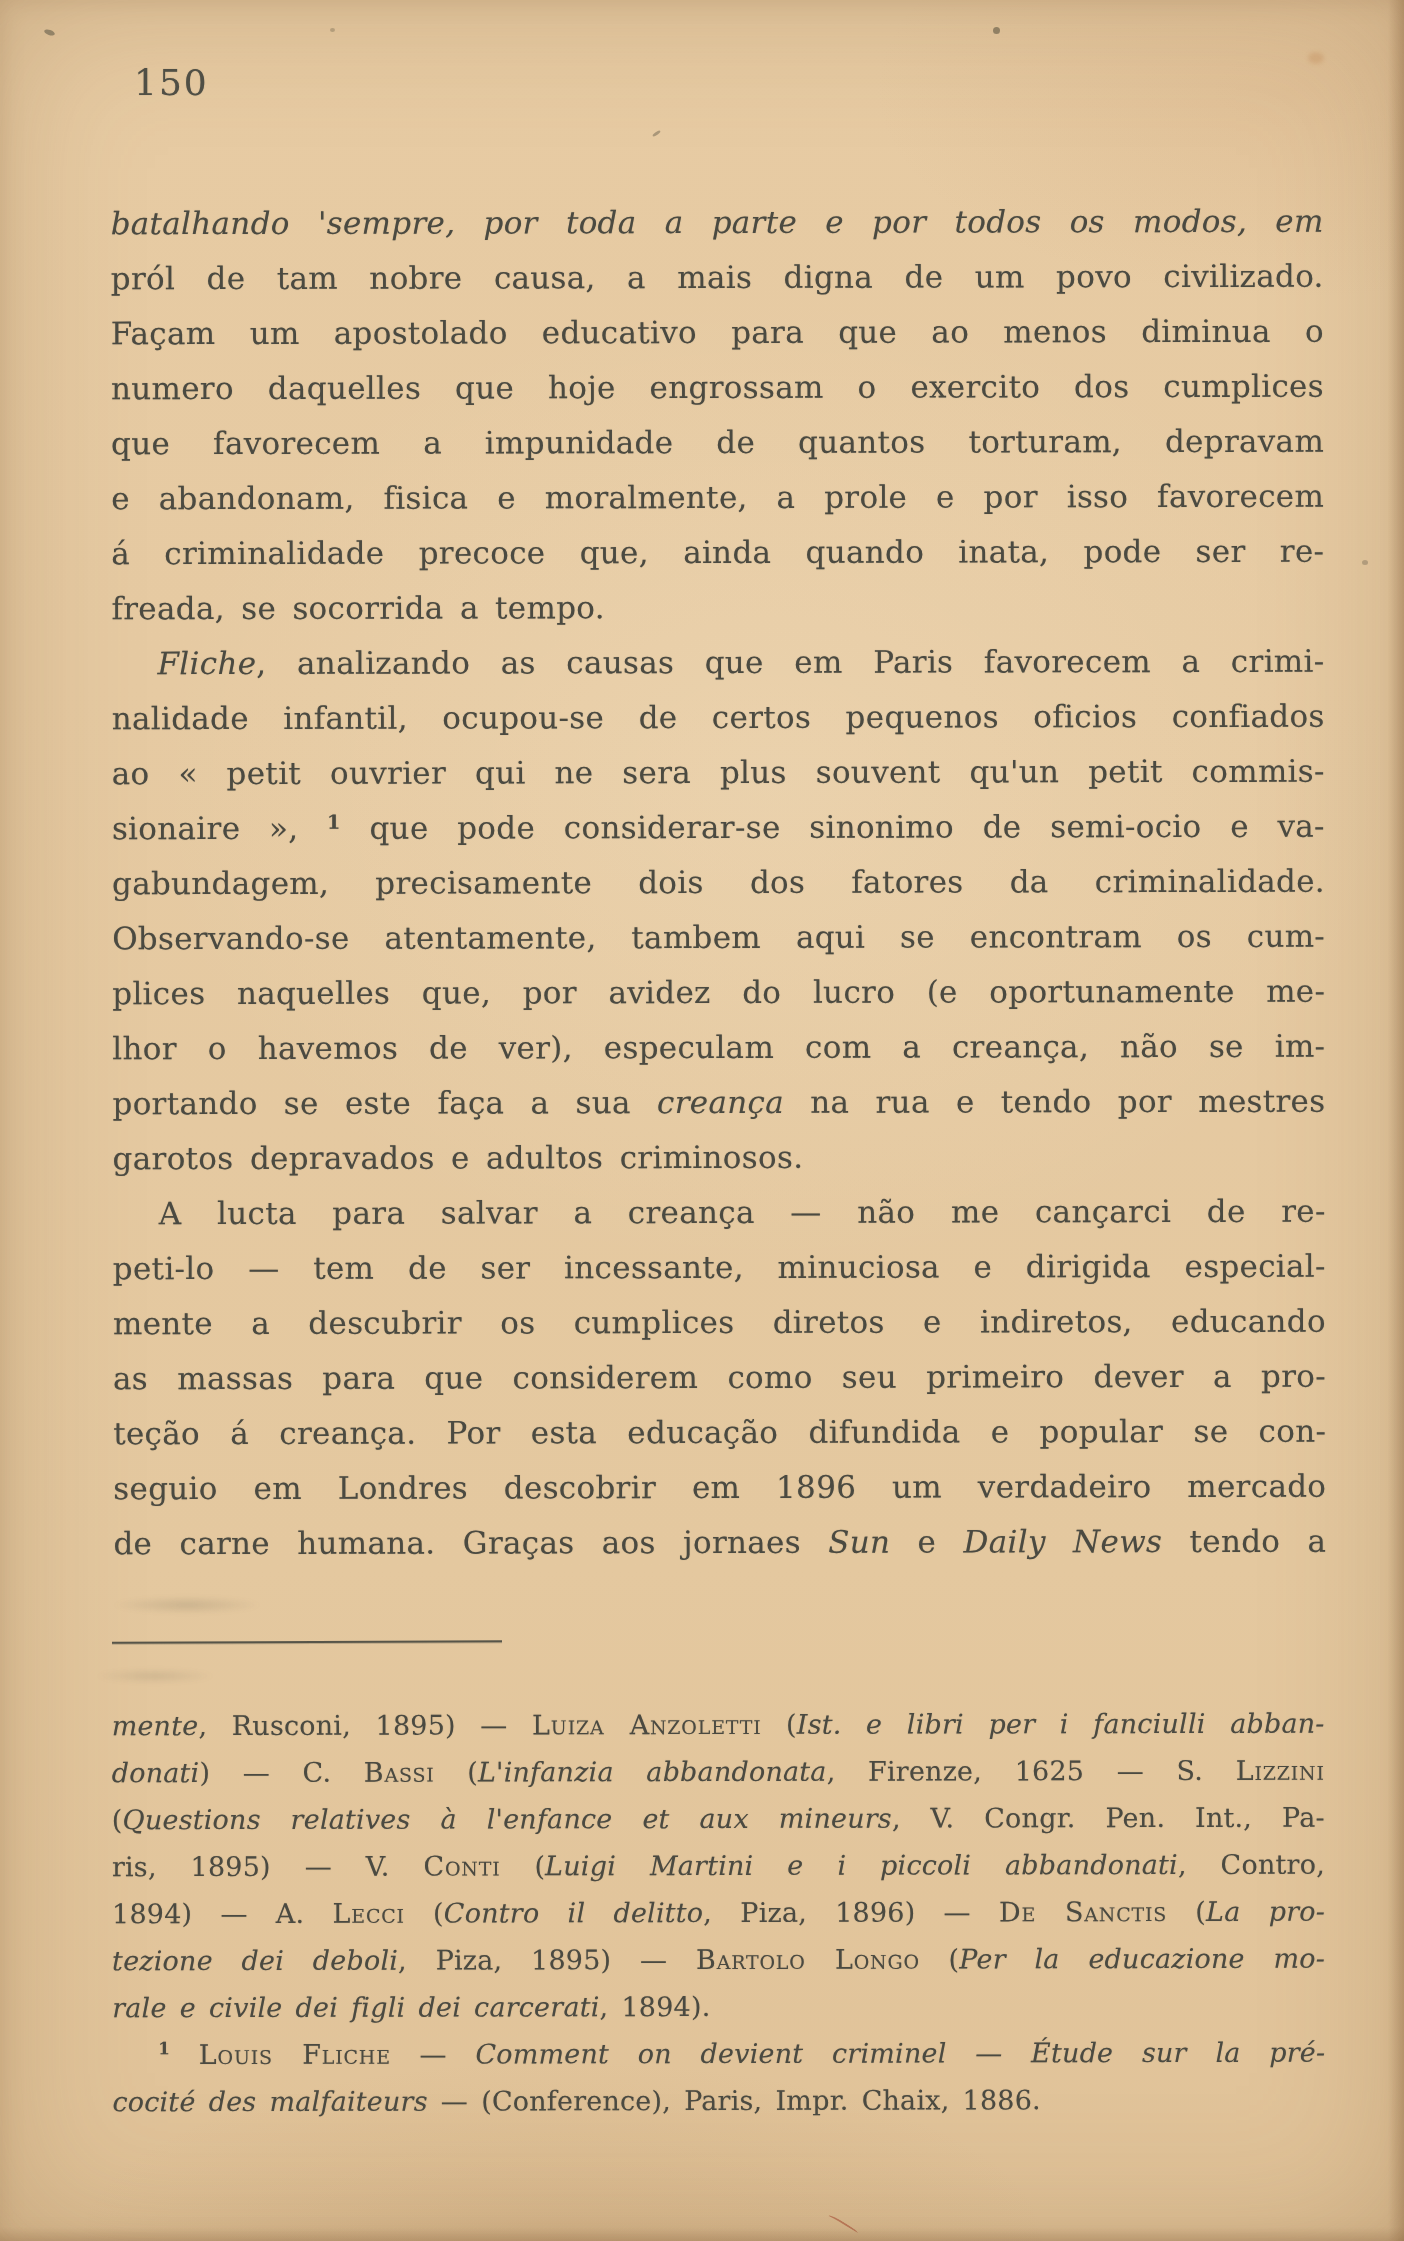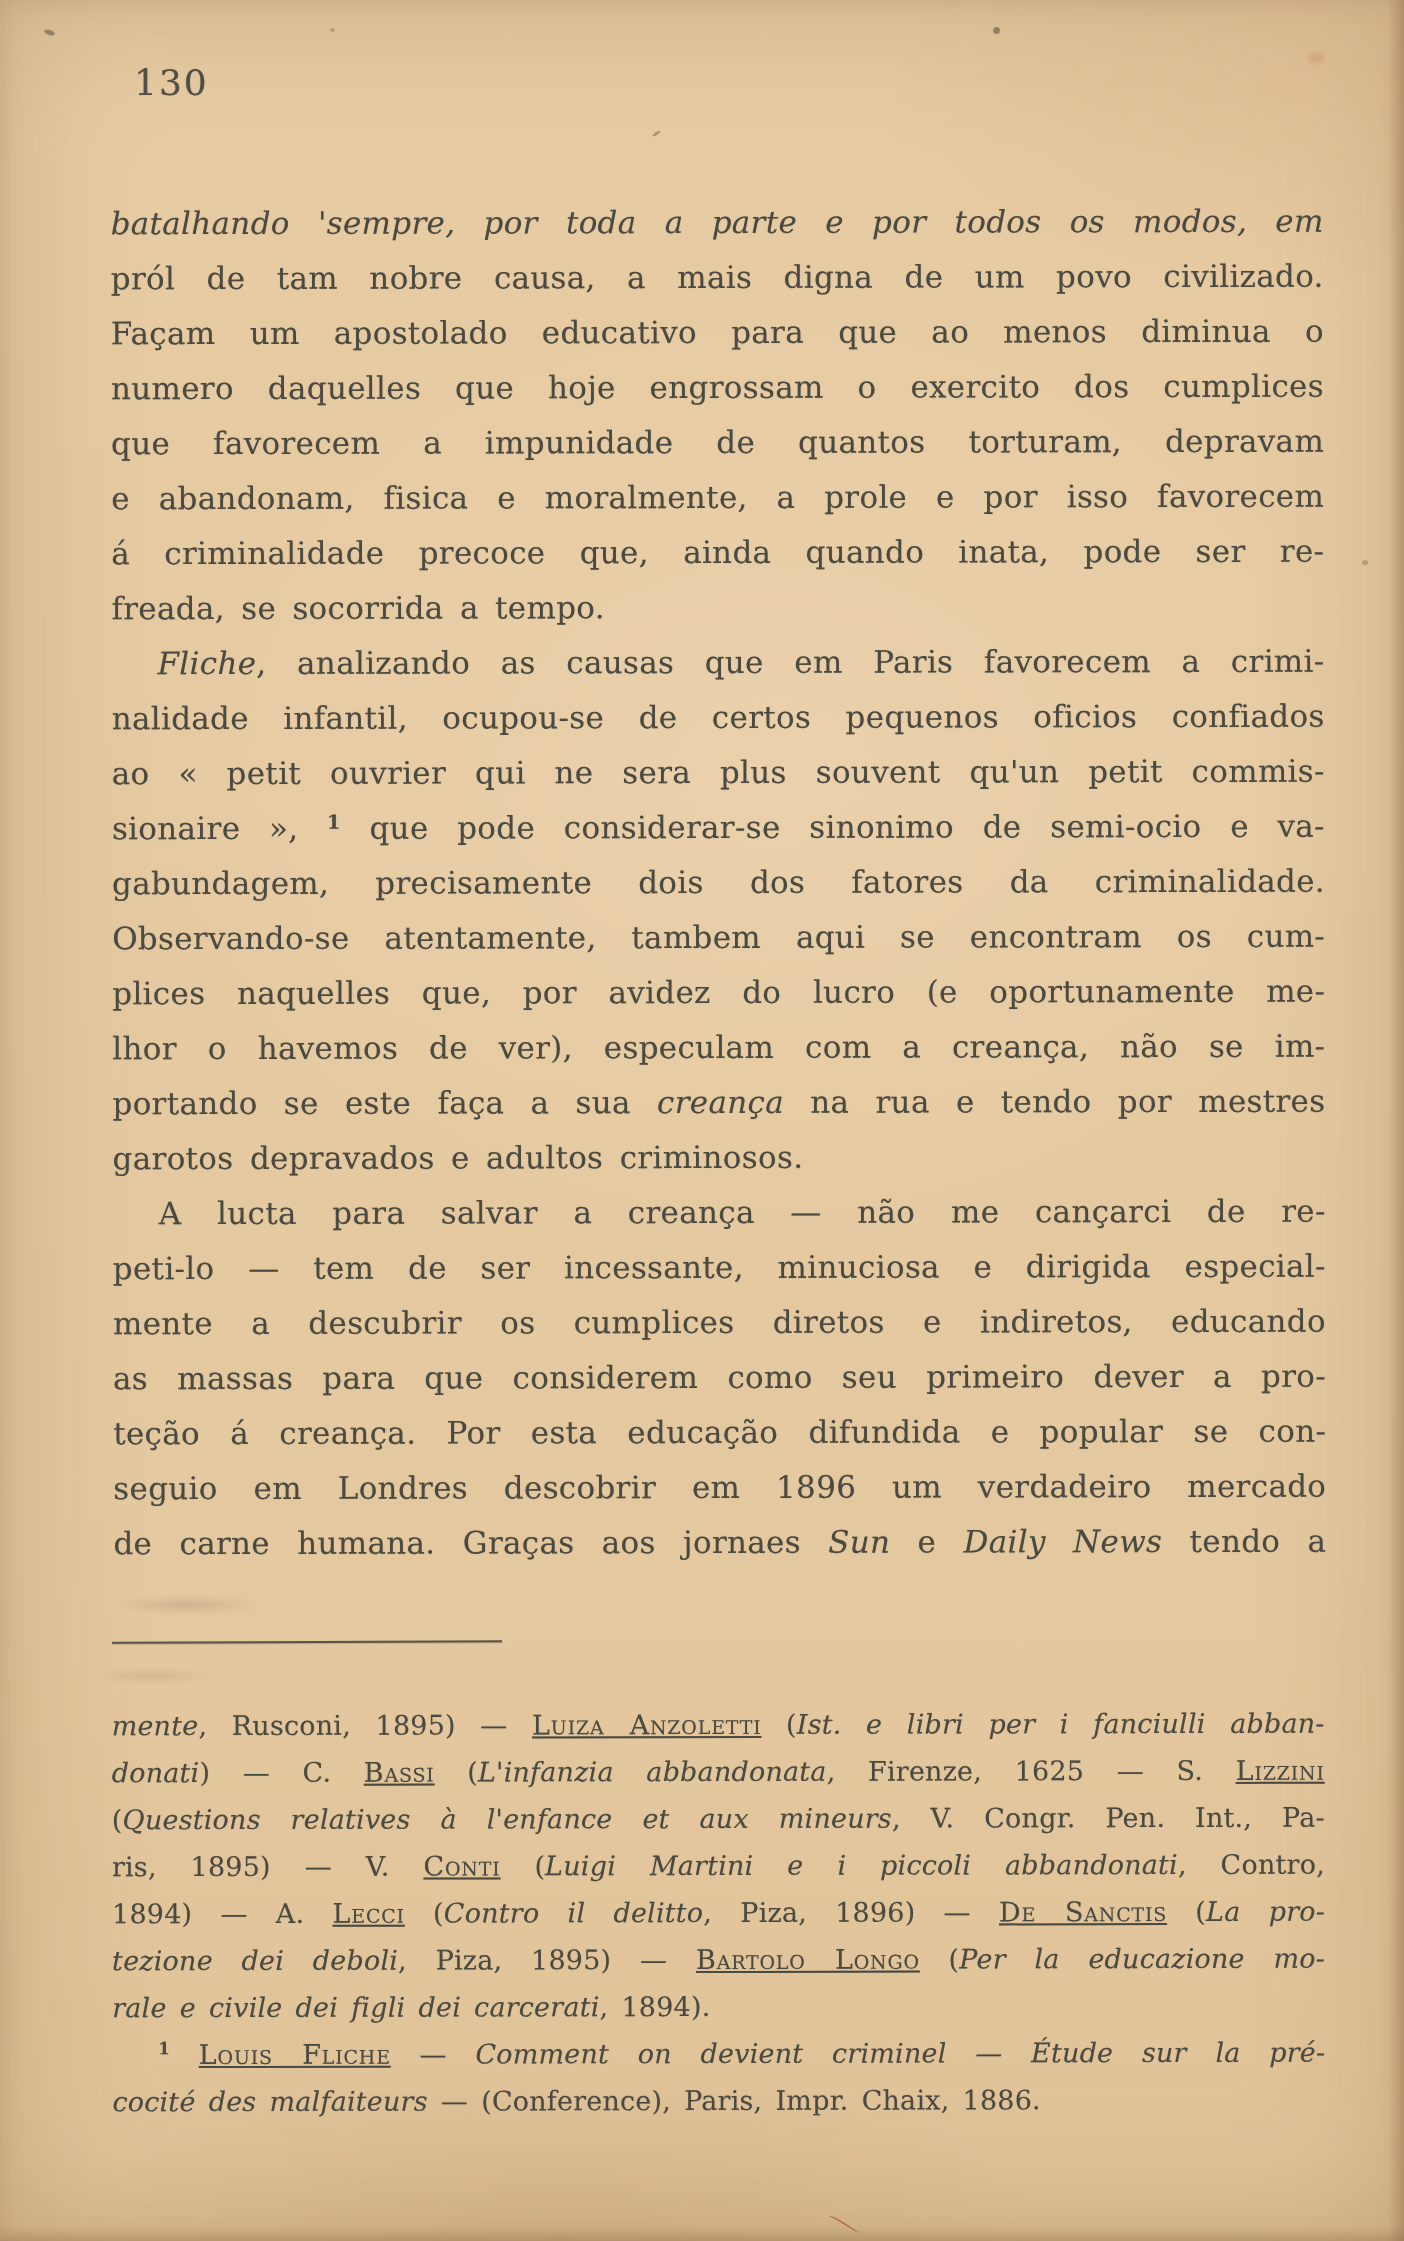--- a/index.html
+++ b/index.html
@@ -52,21 +52,21 @@
     font-size: 27px; line-height: 47px;
     letter-spacing: 0.2px; word-spacing: 0.16em;
     text-shadow: 0 0 1px rgba(75,74,65,0.38);
     transform: rotate(-0.12deg);
   }
   .line { text-align: justify; text-align-last: justify; }
   .line.short { text-align-last: left; }
   .line.indent { text-indent: 46px; }
   .rm { font-style: normal; }
   .it { font-style: italic; }
-  .sc { font-variant: small-caps; letter-spacing: 0.8px; text-decoration: underline; }
+  .sc { font-variant: small-caps; letter-spacing: 0.8px; }
   sup.sup { font-size: 0.62em; line-height: 0; vertical-align: 10px; font-weight: bold; }
   .footnote-rule {
     position: absolute; left: 112px; top: 1641px; width: 390px; height: 2px;
     background: #575549; transform: rotate(-0.25deg);
     box-shadow: 0 1px 0 rgba(87,85,73,0.3);
   }
   .speck { position: absolute; border-radius: 50%; }
   .speck-1 { left: 44px; top: 30px; width: 11px; height: 5px; background: #6d6450; opacity: 0.65; transform: rotate(18deg); }
   .speck-2 { left: 330px; top: 28px; width: 5px; height: 4px; background: #8a7a5e; opacity: 0.5; }
   .speck-3 { left: 993px; top: 27px; width: 7px; height: 7px; background: #5f5743; opacity: 0.6; }
@@ -88,21 +88,21 @@
     border-top: 2px solid rgba(160,70,45,0.55); border-radius: 60% 40% 0 0;
     transform: rotate(32deg);
   }
 </style>
 </head>
 <body>
 
 <div class="page">
 
   <div class="running-head">
-    <div class="page-number">130</div>
+    <div class="page-number">150</div>
   </div>
 
   <div class="body-block" id="body-lines">
       <div class="line"><span class="it">batalhando 'sempre, por toda a parte e por todos os modos, em</span></div>
       <div class="line"><span class="rm">pról de tam nobre causa, a mais digna de um povo civilizado.</span></div>
       <div class="line"><span class="rm">Façam um apostolado educativo para que ao menos diminua o</span></div>
       <div class="line"><span class="rm">numero daquelles que hoje engrossam o exercito dos cumplices</span></div>
       <div class="line"><span class="rm">que favorecem a impunidade de quantos torturam, depravam</span></div>
       <div class="line"><span class="rm">e abandonam, fisica e moralmente, a prole e por isso favorecem</span></div>
       <div class="line"><span class="rm">á criminalidade precoce que, ainda quando inata, pode ser re-</span></div>

